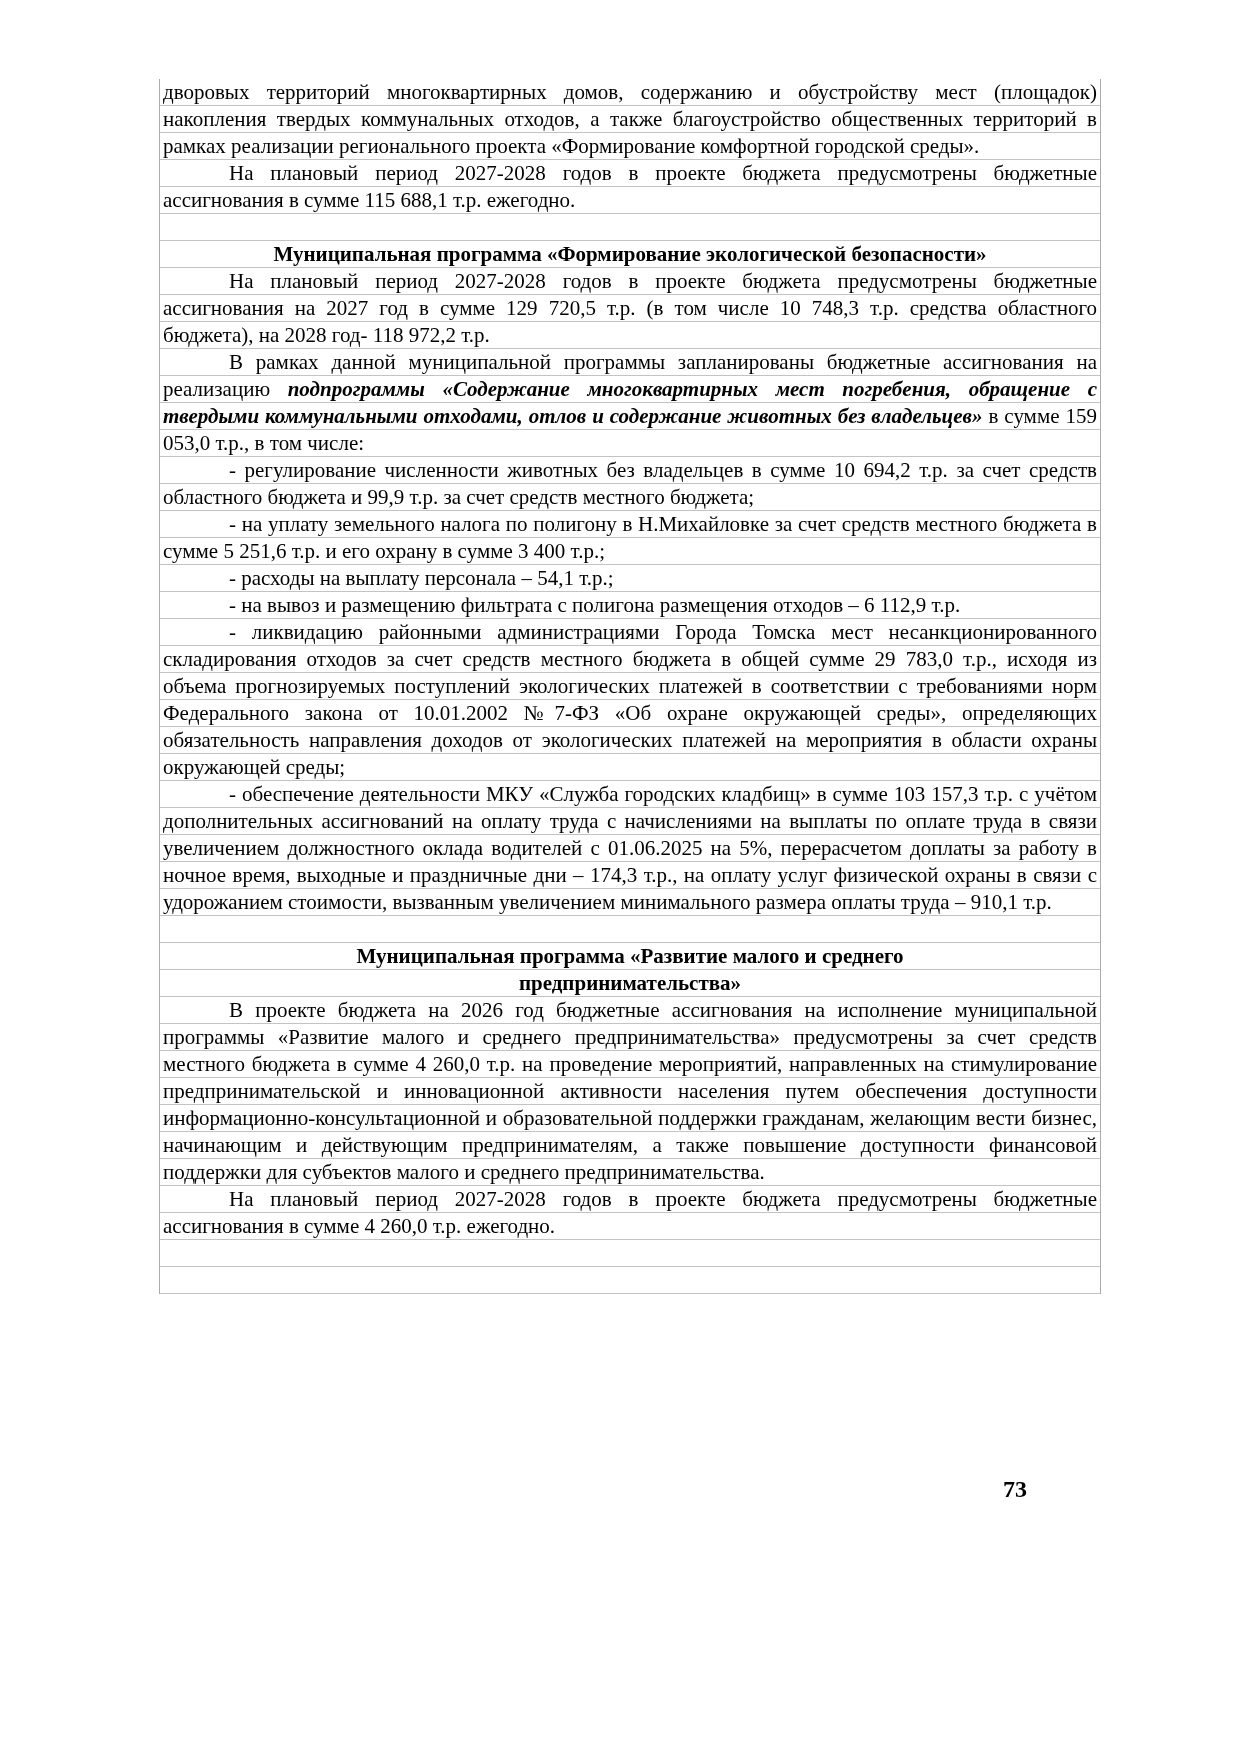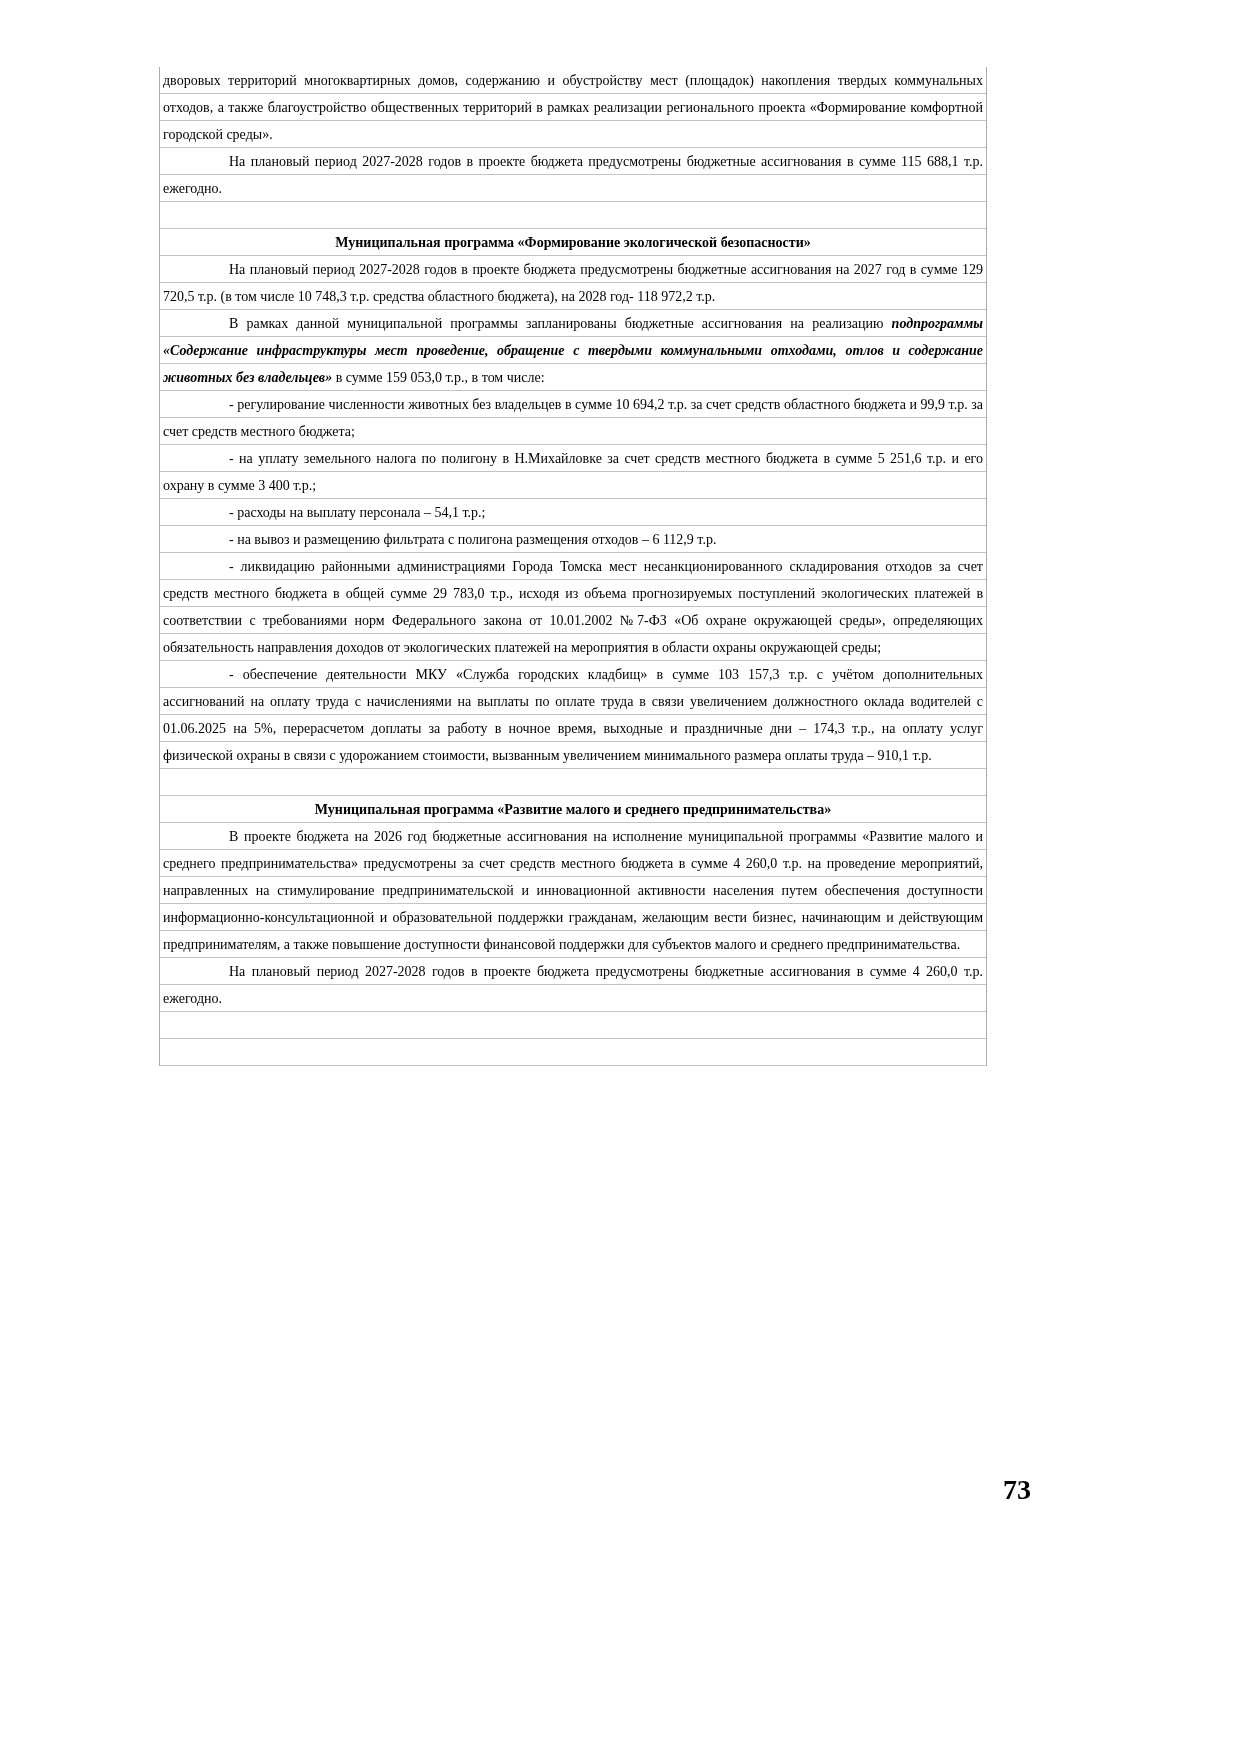--- a/index.html
+++ b/index.html
@@ -14,30 +14,30 @@
     overflow: hidden;
   }
   .page {
     position: absolute;
     inset: 0;
     background: #ffffff;
   }
   .text-block {
     position: absolute;
     left: 159px;
-    top: 67px;
-    width: 828px;
+    top: 79px;
+    width: 942px;
     border-left: 1px solid #ababab;
     border-right: 1px solid #ababab;
     background-image: repeating-linear-gradient(
       to bottom,
       transparent 0px, transparent 26px,
       #c3c3c3 26px, #c3c3c3 27px
     );
-    font-size: 14px;
+    font-size: 21px;
     line-height: 27px;
     text-align: justify;
     padding: 0 3px;
   }
   .para {
     margin: 0;
     text-indent: 66px;
   }
   .para.noindent { text-indent: 0; }
   .heading {
@@ -50,21 +50,21 @@
     max-width: 720px;
     margin: 0 auto;
   }
   .bi { font-weight: bold; font-style: italic; }
   .spacer { height: 27px; }
   .spacer-end { height: 54px; }
   .page-number {
     position: absolute;
     top: 1476px;
     left: 1003px;
-    font-size: 28px;
+    font-size: 24px;
     font-weight: bold;
     line-height: 27px;
   }
 </style>
 </head>
 <body>
 
 <div class="page">
 
   <div class="text-block">
@@ -73,21 +73,21 @@
 
     <p class="para">На плановый период 2027-2028 годов в проекте бюджета предусмотрены бюджетные ассигнования в сумме 115 688,1 т.р. ежегодно.</p>
 
     <div class="spacer"></div>
 
     <p class="heading">Муниципальная программа «Формирование экологической безопасности»</p>
 
 
     <p class="para">На плановый период 2027-2028 годов в проекте бюджета предусмотрены бюджетные ассигнования на 2027 год в сумме 129 720,5 т.р. (в том числе 10 748,3 т.р. средства областного бюджета), на 2028 год- 118 972,2 т.р.</p>
 
-    <p class="para"><span>В рамках данной муниципальной программы запланированы бюджетные ассигнования на реализацию </span><span class="bi">подпрограммы «Содержание инфраструктуры мест проведение, обращение с твердыми коммунальными отходами, отлов и содержание животных без владельцев»</span><span> в сумме 159 053,0 т.р., в том числе:</span></p>
+    <p class="para"><span>В рамках данной муниципальной программы запланированы бюджетные ассигнования на реализацию </span><span class="bi">подпрограммы «Содержание многоквартирных мест погребения, обращение с твердыми коммунальными отходами, отлов и содержание животных без владельцев»</span><span> в сумме 159 053,0 т.р., в том числе:</span></p>
 
     <p class="para">- регулирование численности животных без владельцев в сумме 10 694,2 т.р. за счет средств областного бюджета и 99,9 т.р. за счет средств местного бюджета;</p>
     <p class="para">- на уплату земельного налога по полигону в Н.Михайловке за счет средств местного бюджета в сумме 5 251,6 т.р. и его охрану в сумме 3 400 т.р.;</p>
     <p class="para">- расходы на выплату персонала – 54,1 т.р.;</p>
     <p class="para">- на вывоз и размещению фильтрата с полигона размещения отходов – 6 112,9 т.р.</p>
     <p class="para">- ликвидацию районными администрациями Города Томска мест несанкционированного складирования отходов за счет средств местного бюджета в общей сумме 29 783,0 т.р., исходя из объема прогнозируемых поступлений экологических платежей в соответствии с требованиями норм Федерального закона от 10.01.2002 №7-ФЗ «Об охране окружающей среды», определяющих обязательность направления доходов от экологических платежей на мероприятия в области охраны окружающей среды;</p>
     <p class="para">- обеспечение деятельности МКУ «Служба городских кладбищ» в сумме 103 157,3 т.р. с учётом дополнительных ассигнований на оплату труда с начислениями на выплаты по оплате труда в связи увеличением должностного оклада водителей с 01.06.2025 на 5%, перерасчетом доплаты за работу в ночное время, выходные и праздничные дни – 174,3 т.р., на оплату услуг физической охраны в связи с удорожанием стоимости, вызванным увеличением минимального размера оплаты труда – 910,1 т.р.</p>
 
     <div class="spacer"></div>
 

